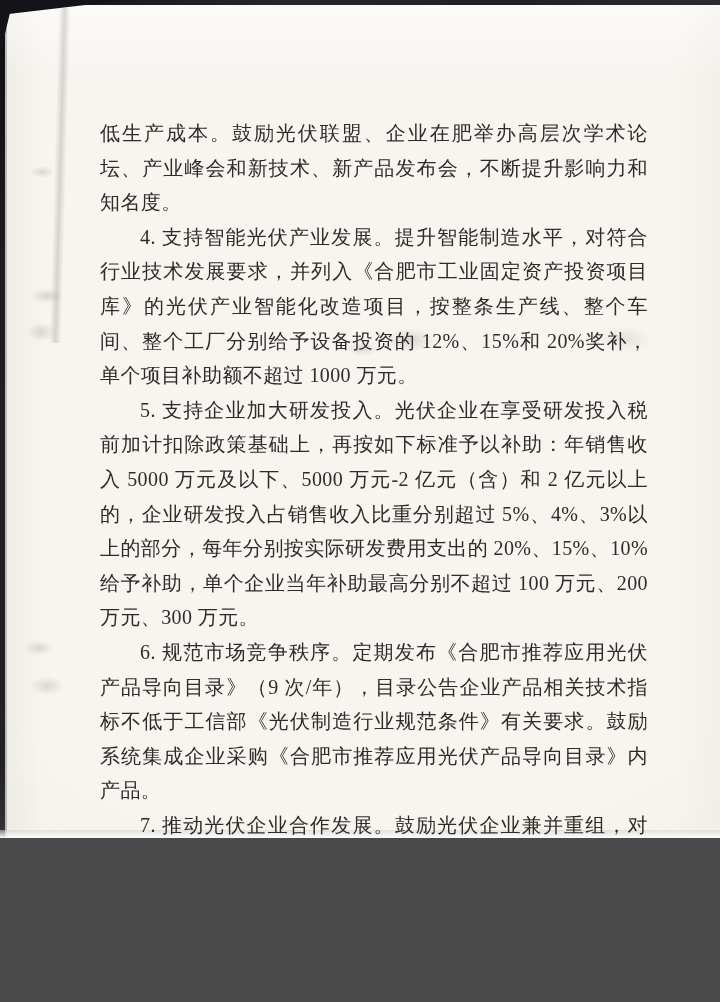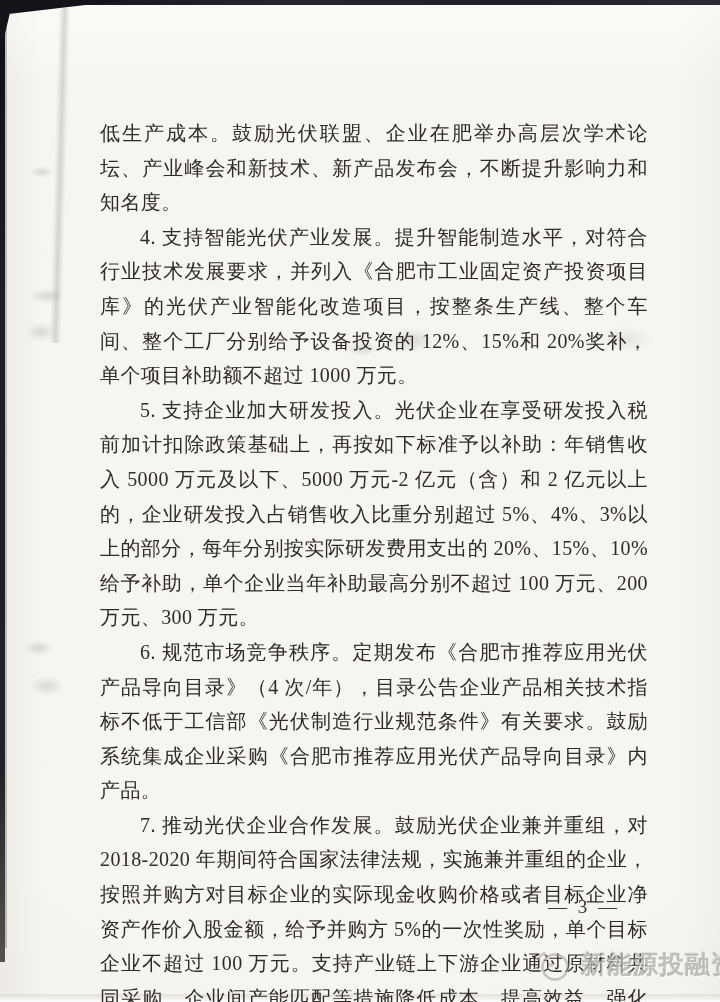--- a/index.html
+++ b/index.html
@@ -4,21 +4,21 @@
 <style>
   html, body {
     margin: 0;
     padding: 0;
     background: #4a4a4a;
     font-family: "Liberation Serif", "DejaVu Serif", serif;
   }
   .canvas {
     position: relative;
     width: 720px;
-    height: 1002px;
+    height: 838px;
     overflow: hidden;
     background: #f7f5f0;
   }
   
   .paper {
     position: absolute;
     inset: 0;
     background:
       linear-gradient(180deg, rgba(255,255,255,.55) 0%, rgba(255,255,255,0) 9%),
       linear-gradient(90deg, rgba(221,218,210,.35) 0%, rgba(0,0,0,0) 6%, rgba(0,0,0,0) 94%, rgba(235,233,227,.45) 100%),
@@ -135,21 +135,21 @@
   <div class="smudge s4"></div>
   <div class="smudge s5"></div>
   <div class="smudge s6"></div>
   <div class="smudge s7"></div>
   <div class="smudge s8"></div>
 
   <div class="textblock">
     <p class="noindent">低生产成本。鼓励光伏联盟、企业在肥举办高层次学术论坛、产业峰会和新技术、新产品发布会，不断提升影响力和知名度。</p>
     <p>4. 支持智能光伏产业发展。提升智能制造水平，对符合行业技术发展要求，并列入《合肥市工业固定资产投资项目库》的光伏产业智能化改造项目，按整条生产线、整个车间、整个工厂分别给予设备投资的 12%、15%和 20%奖补，单个项目补助额不超过 1000 万元。</p>
     <p>5. 支持企业加大研发投入。光伏企业在享受研发投入税前加计扣除政策基础上，再按如下标准予以补助：年销售收入 5000 万元及以下、5000 万元-2 亿元（含）和 2 亿元以上的，企业研发投入占销售收入比重分别超过 5%、4%、3%以上的部分，每年分别按实际研发费用支出的 20%、15%、10%给予补助，单个企业当年补助最高分别不超过 100 万元、200 万元、300 万元。</p>
-    <p>6. 规范市场竞争秩序。定期发布《合肥市推荐应用光伏产品导向目录》（4 次/年），目录公告企业产品相关技术指标不低于工信部《光伏制造行业规范条件》有关要求。鼓励系统集成企业采购《合肥市推荐应用光伏产品导向目录》内产品。</p>
+    <p>6. 规范市场竞争秩序。定期发布《合肥市推荐应用光伏产品导向目录》（9 次/年），目录公告企业产品相关技术指标不低于工信部《光伏制造行业规范条件》有关要求。鼓励系统集成企业采购《合肥市推荐应用光伏产品导向目录》内产品。</p>
     <p>7. 推动光伏企业合作发展。鼓励光伏企业兼并重组，对 2018-2020 年期间符合国家法律法规，实施兼并重组的企业，按照并购方对目标企业的实际现金收购价格或者目标企业净资产作价入股金额，给予并购方 5%的一次性奖励，单个目标企业不超过 100 万元。支持产业链上下游企业通过原材料共同采购、企业间产能匹配等措施降低成本、提高效益。强化产业链配套招商，</p>
   </div>
 
   <div class="pagenum">— 3 —</div>
 
   <div class="watermark">
     <span>
       <svg width="40" height="40" viewBox="0 0 40 40">
         <circle cx="21" cy="23" r="12.5" fill="none" stroke="rgba(158,155,150,.65)" stroke-width="2.6"></circle>
         <circle cx="17" cy="21" r="2.2" fill="rgba(158,155,150,.6)"></circle>

